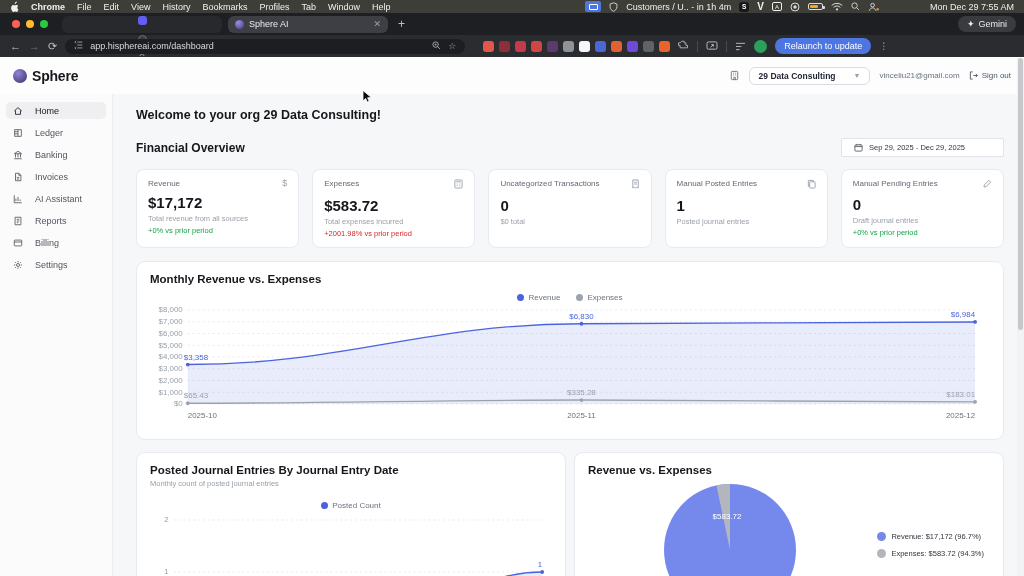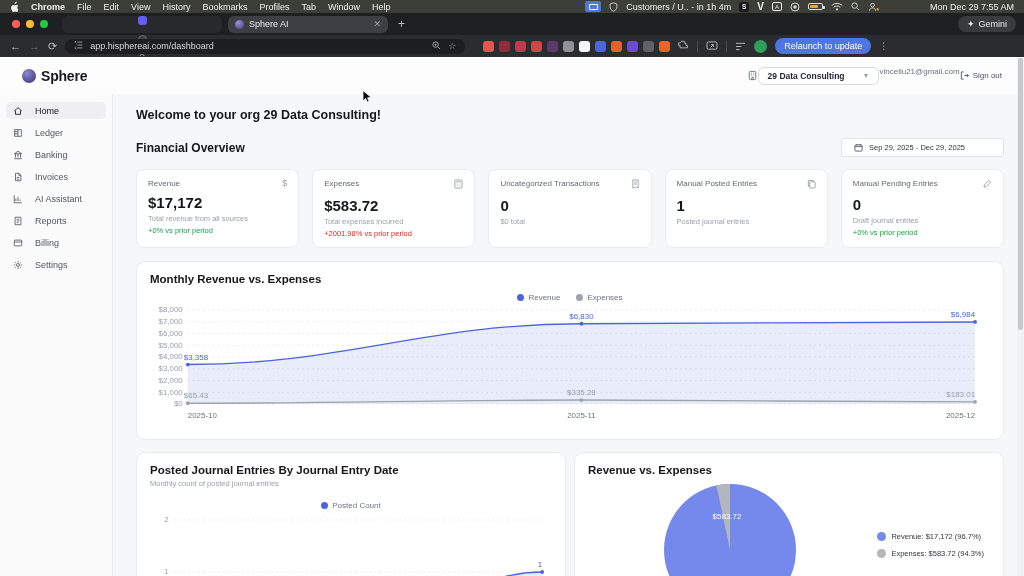--- a/index.html
+++ b/index.html
@@ -54,25 +54,25 @@
   .ext-strip { display:flex; align-items:center; gap:5px; margin-left:10px; }
   .ext-dot { width:11px; height:11px; border-radius:3px; }
   .tb-div { width:1px; height:11px; background:#4a4b4f; }
   .avatar { width:13px; height:13px; border-radius:50%; background:#2e9e5b; color:#fff; font-size:7px;
             display:flex; align-items:center; justify-content:center; }
   .relaunch { height:16px; background:#4d76e3; color:#fff; border-radius:9px; font-size:9px;
               display:flex; align-items:center; padding:0 9px; white-space:nowrap; }
   .kebab { color:#c0c3c8; font-size:9px; letter-spacing:0; }
 
   
-  .appheader { height:37px; background:#fdfdfe; display:flex; align-items:center; padding:0 22px; }
+  .appheader { height:37px; background:#fdfdfe; display:flex; align-items:center; padding:0 13px; }
   .brand { display:flex; align-items:center; gap:5px; }
   .brand-ic { width:14px; height:14px; border-radius:50%; background:radial-gradient(circle at 35% 30%, #8f84d8, #3a3166); }
   .brand-name { font-size:14px; font-weight:bold; color:#17181c; letter-spacing:-0.2px; }
-  .ah-right { margin-left:auto; display:flex; color:#6b7280; }
+  .ah-right { margin-left:auto; display:flex; align-items:center; gap:9px; color:#6b7280; }
   .org-select { display:flex; align-items:center; gap:18px; border:1px solid #d8dbe1; background:#fff;
                 border-radius:6px; padding:3px 9px; font-size:8.5px; color:#1f2330; font-weight:bold; }
   .org-select .chev { color:#9aa0aa; font-size:7px; font-weight:normal; }
   .ah-email { font-size:8px; color:#6b7280; }
   .signout { display:flex; align-items:center; gap:4px; font-size:8px; color:#4b5563; }
 
   
   .appbody { display:flex; height:482px; }
   aside { width:113px; background:#fbfbfc; border-right:1px solid #ededf0; padding-top:8px; flex:none; }
   .side-item { height:17px; margin:0 6px 5px 6px; padding:0 7px; display:flex; align-items:center; gap:12px;

